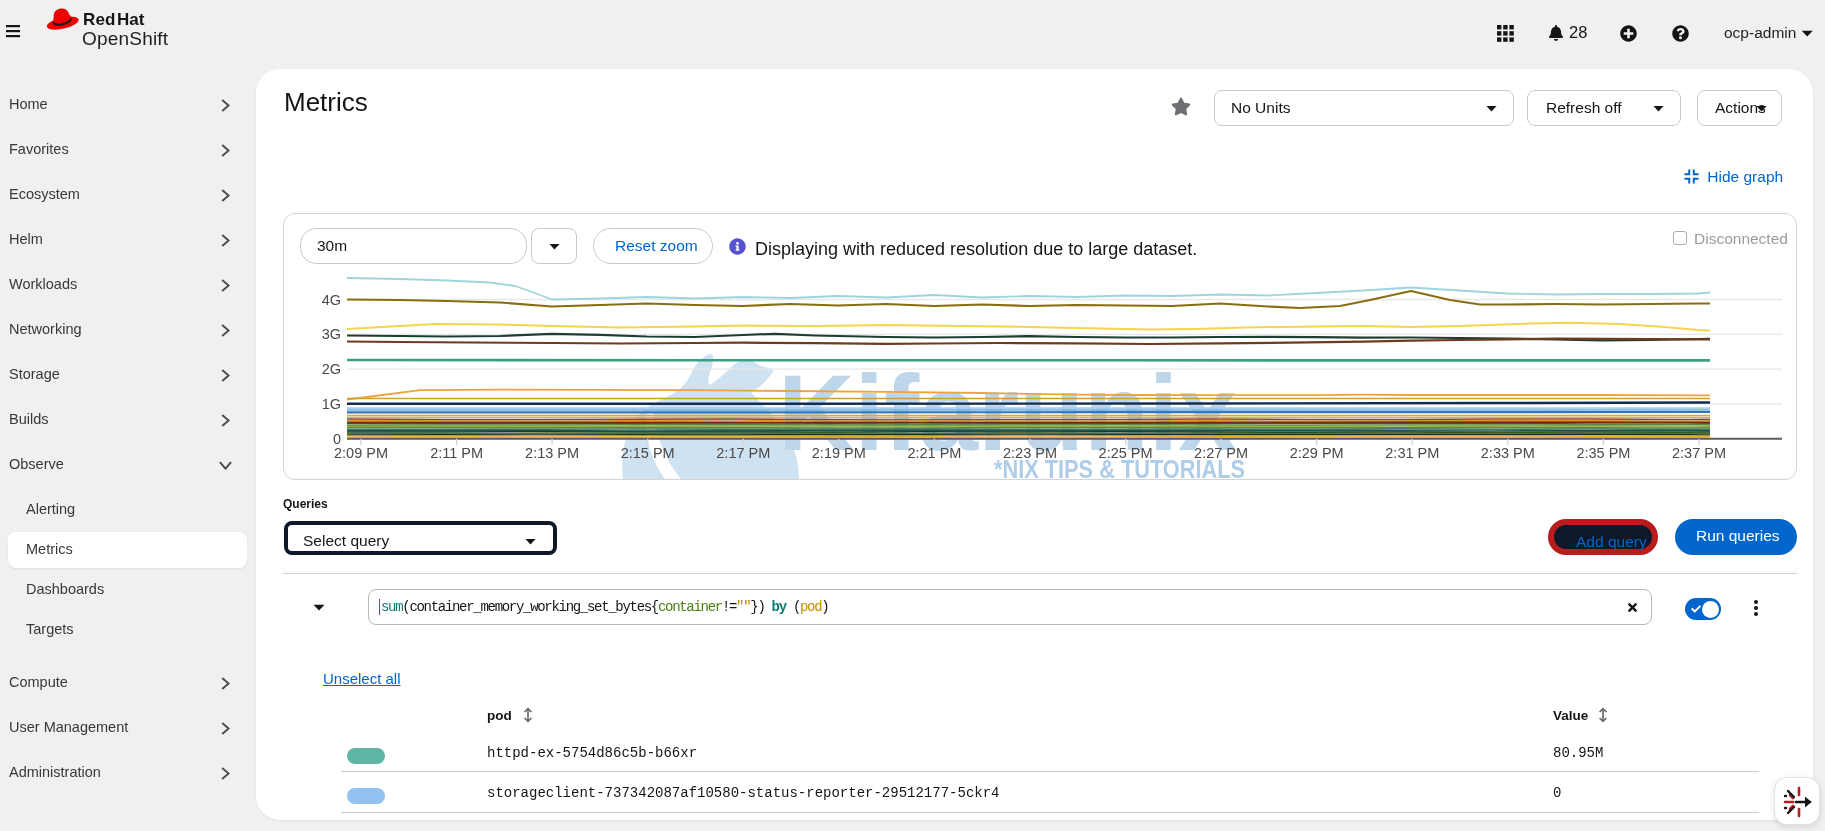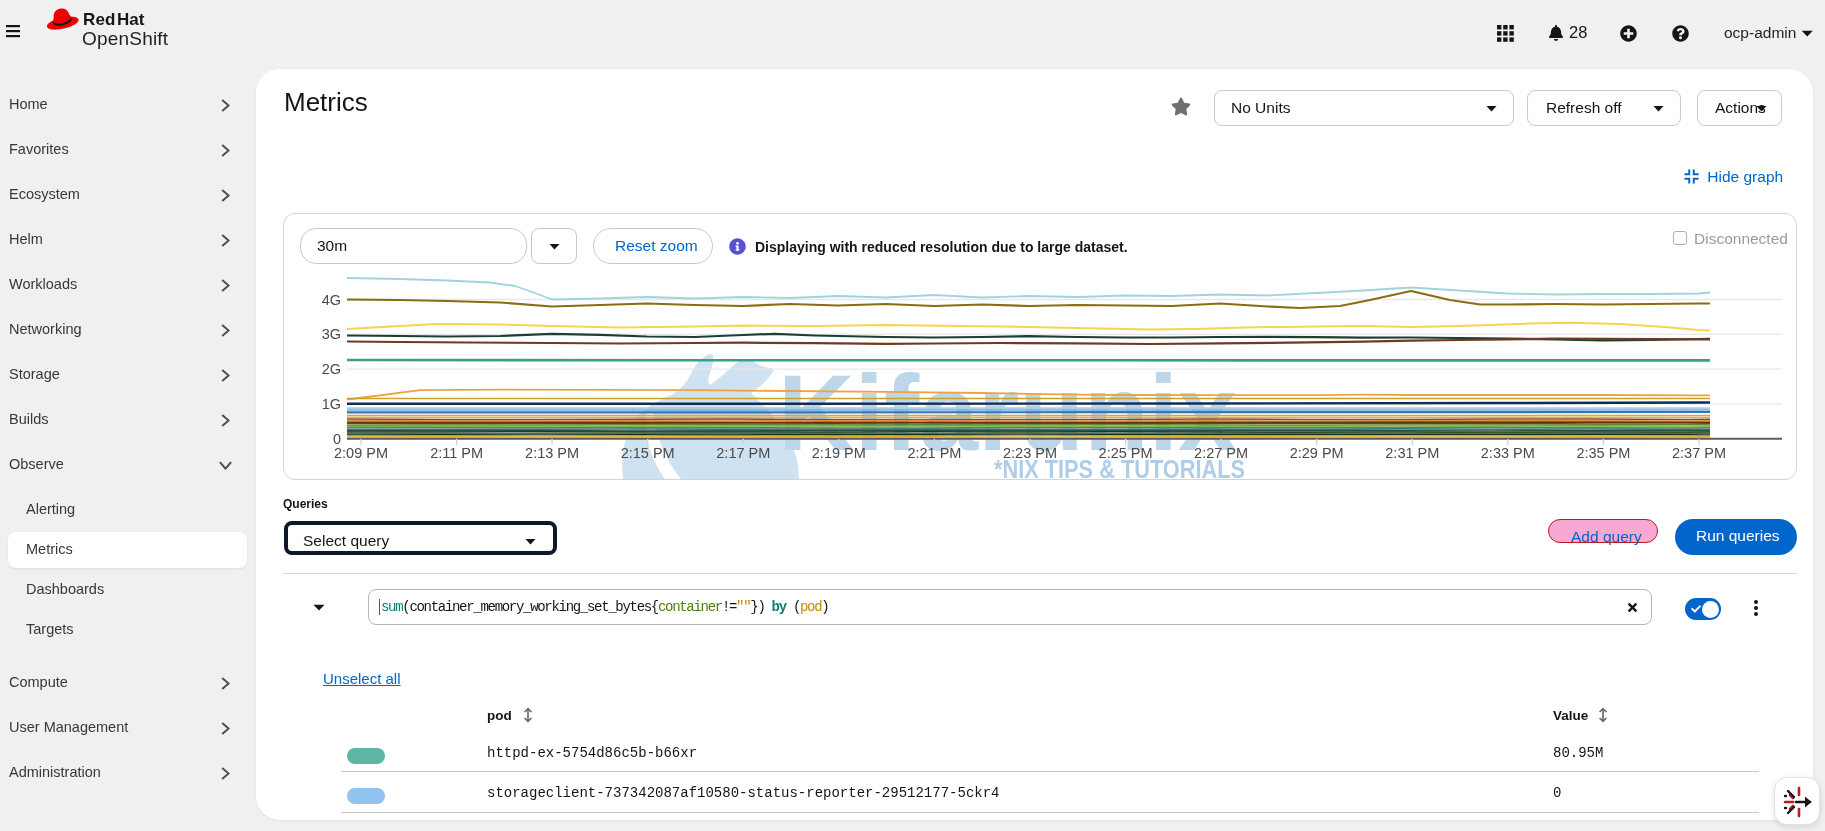--- a/index.html
+++ b/index.html
@@ -157,21 +157,21 @@
   <svg class="abs" style="left:17px;top:14px" width="11" height="8" viewBox="0 0 12 8">
       <path d="M0.5 0.8 L6 6.6 L11.5 0.8 Z" fill="#151515"></path>
     </svg>
 </div>
 <div class="abs" style="left:593px;top:228px;width:120px;height:36px;border:1px solid #c9c9c9;border-radius:18px;background:#fff">
   <span class="abs blue" style="left:21px;top:8px;font-size:15.5px">Reset zoom</span>
 </div>
 <svg class="abs" style="left:729px;top:238px" width="17" height="17" viewBox="0 0 512 512">
     <path fill="#5752d1" d="M256 8C119.043 8 8 119.083 8 256c0 136.997 111.043 248 248 248s248-111.003 248-248C504 119.083 392.957 8 256 8zm0 110c23.196 0 42 18.804 42 42s-18.804 42-42 42-42-18.804-42-42 18.804-42 42-42zm56 254c0 6.627-5.373 12-12 12h-88c-6.627 0-12-5.373-12-12v-24c0-6.627 5.373-12 12-12h12v-64h-12c-6.627 0-12-5.373-12-12v-24c0-6.627 5.373-12 12-12h64c6.627 0 12 5.373 12 12v100h12c6.627 0 12 5.373 12 12v24z"></path>
   </svg>
-<div class="abs" style="left:755px;top:239px;font-size:14px;font-weight:bold">Displaying with reduced resolution due to large dataset.</div>
+<div class="abs" style="left:755px;top:239px;font-size:18px;font-weight:normal">Displaying with reduced resolution due to large dataset.</div>
 <div class="abs" style="left:1673px;top:231px;width:14px;height:14px;border:1px solid #b0b0b0;border-radius:3px;background:#fff"></div>
 <div class="abs" style="left:1694px;top:230px;font-size:15.5px;color:#9a9a9a">Disconnected</div>
 
 <svg class="abs" style="left:283px;top:213px" width="1514" height="267" viewBox="0 0 1514 267" font-family="Liberation Sans, sans-serif">
 <g>
 <path d="M340 266 C337 240 343 214 358 199 C368 191 380 186 390 181 C398 176 404 169 408 161 C412 151 420 143 427 141 C431 140 431 147 429 153 C427 161 423 168 427 172 C435 167 444 158 452 151 C462 144 470 148 476 152 C482 155 488 154 491 157 C486 166 477 174 468 180 C481 192 496 208 505 224 C512 237 516 250 516 266 Z" fill="#cfe2f1"></path>
 <path d="M370 199 C373 224 383 248 398 266 L382 266 C368 246 360 222 363 201 Z" fill="#fff"></path>
 <text x="495" y="237" font-size="107" font-weight="bold" textLength="459" lengthAdjust="spacingAndGlyphs" fill="#bdd6ea">Kifarunix</text>
 <text x="711" y="265" font-size="26" font-weight="bold" textLength="251" lengthAdjust="spacingAndGlyphs" fill="#afcde8">*NIX TIPS &amp; TUTORIALS</text>
 </g>
@@ -245,21 +245,21 @@
 <text x="58" y="230.7" text-anchor="end" font-size="14.5" fill="#4a4a4a">0</text>
 </svg>
 
 <div class="abs" style="left:283px;top:497px;font-size:12px;font-weight:bold">Queries</div>
 <div class="abs" style="left:284px;top:521px;width:273px;height:34px;border:4px solid #0f172a;border-radius:8px;background:#fff">
   <span class="abs" style="left:15px;top:7px;font-size:15.5px">Select query</span>
   <svg class="abs" style="right:17px;top:13px" width="11" height="8" viewBox="0 0 12 8">
       <path d="M0.5 0.8 L6 6.6 L11.5 0.8 Z" fill="#151515"></path>
     </svg>
 </div>
-<div class="abs" style="left:1548px;top:519px;width:110px;height:24px;border:1px solid #b91c1c;border-radius:18px;background:#f9a8d4">
+<div class="abs" style="left:1548px;top:519px;width:110px;height:36px;border:6px solid #b91c1c;border-radius:18px;background:#0f172a">
   <span class="abs blue" style="left:22px;top:8px;font-size:15.5px">Add query</span>
 </div>
 <div class="abs" style="left:1675px;top:519px;width:122px;height:36px;border-radius:18px;background:#0066cc">
   <span class="abs" style="left:21px;top:8px;font-size:15.5px;color:#fff">Run queries</span>
 </div>
 <div class="abs" style="left:283px;top:573px;width:1514px;height:1px;background:#d2d2d2"></div>
 
 <svg class="abs" style="left:313px;top:604px" width="12" height="8" viewBox="0 0 12 8">
     <path d="M0.5 0.8 L6 6.6 L11.5 0.8 Z" fill="#151515"></path>
   </svg>

